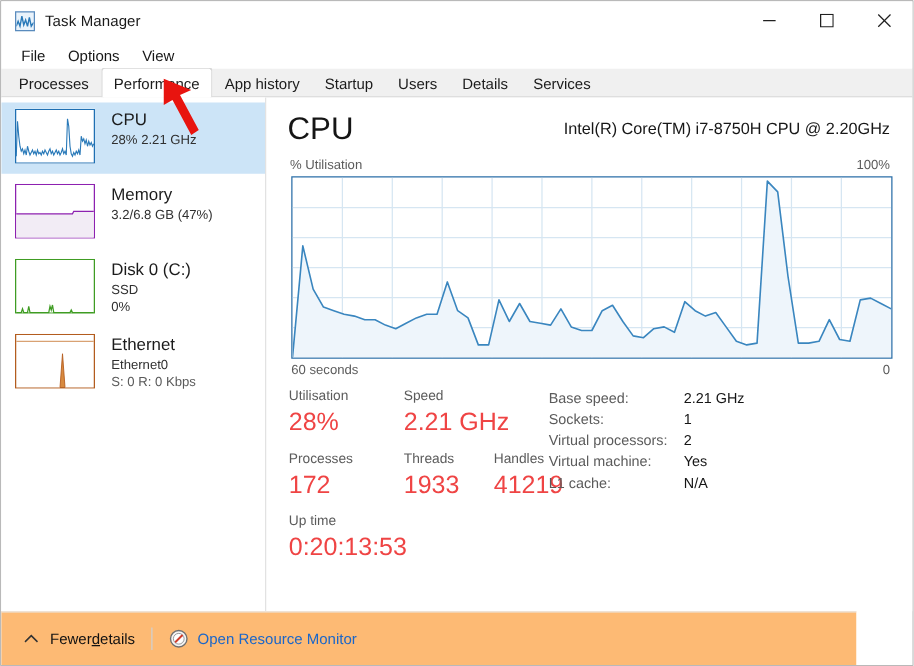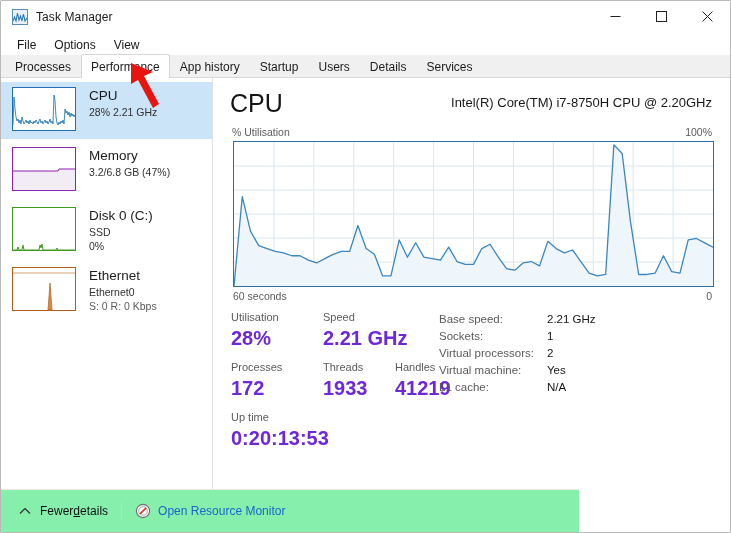--- a/index.html
+++ b/index.html
@@ -170,37 +170,37 @@
     width: 260px;
   }
   .stat-row { display: flex; margin-bottom: 9px; }
   .stat-cell { width: 72px; }
   .stat-cell.wide { width: 92px; }
   .stat-label {
     font-size: 11px; color: #5b5b5b;
     line-height: 15px; white-space: nowrap;
   }
   .stat-value {
-    font-size: 20px; color: #6d28d9;
-    line-height: 26px; font-weight: 700; white-space: nowrap;
+    font-size: 20px; color: #ef4444;
+    line-height: 26px; font-weight: 400; white-space: nowrap;
   }
 
   .specs {
     position: absolute; left: 225px; top: 233px;
     font-size: 11.5px;
   }
   .spec-row { display: flex; line-height: 17px; }
   .spec-key { width: 108px; color: #5b5b5b; white-space: nowrap; }
   .spec-val { color: #151515; white-space: nowrap; }
 
   
   .statusbar {
     position: absolute; bottom: 0; left: 0;
-    width: 578px; height: 43px;
-    background: #86efac;
+    width: 684px; height: 43px;
+    background: #fdba74;
     border-top: 1px solid #eaeaea;
     display: flex; align-items: center;
     padding-left: 18px;
   }
   .fewer {
     display: flex; align-items: center;
     font-size: 12px; color: #111111;
   }
   .chev { margin-right: 9px; display: block; }
   .fewer u { text-decoration: underline; }

